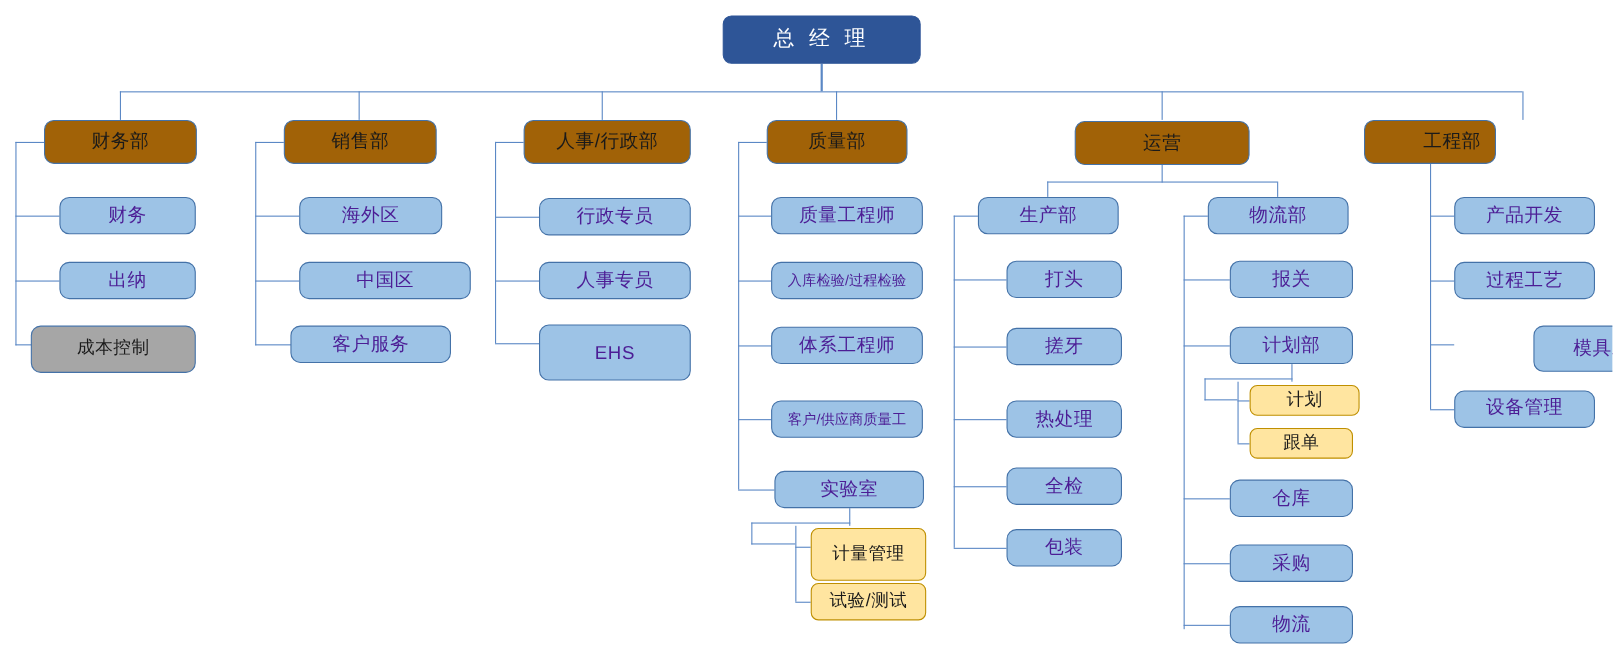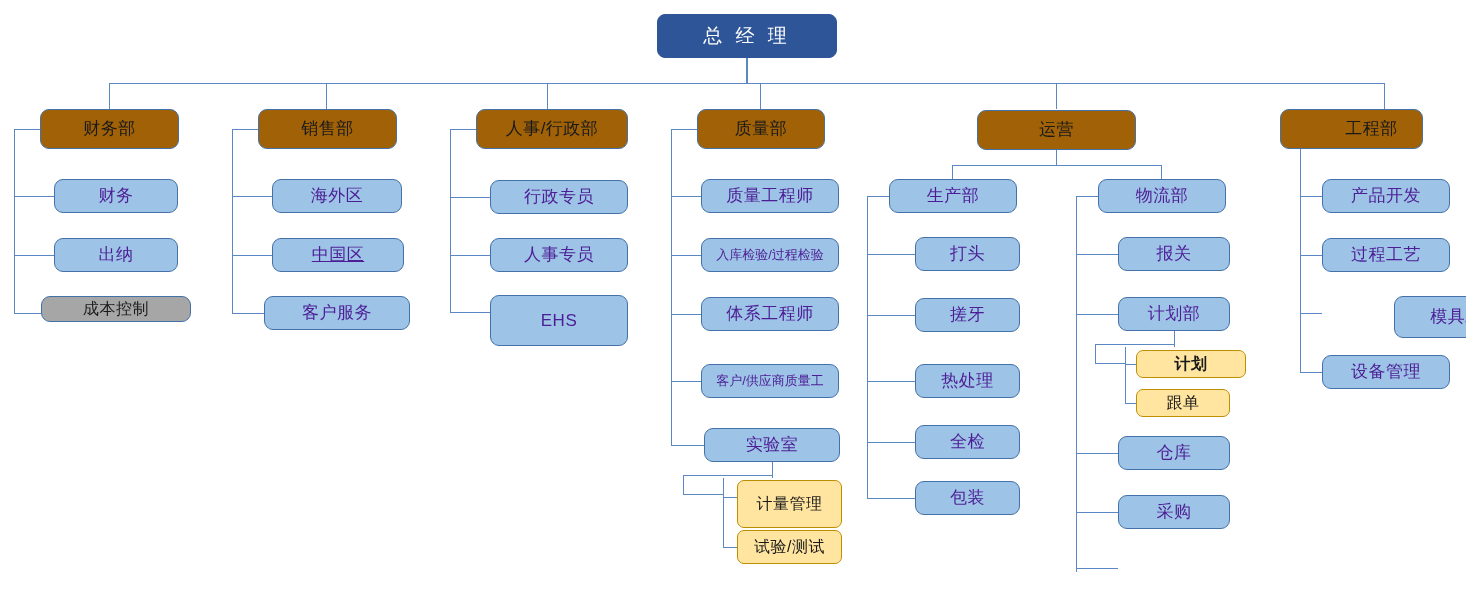--- a/index.html
+++ b/index.html
@@ -152,25 +152,25 @@
   <div class="ln h" style="left:1300px;top:196px;width:22px;"></div>
   <div class="ln h" style="left:1300px;top:255px;width:22px;"></div>
   <div class="ln h" style="left:1300px;top:313px;width:22px;"></div>
   <div class="ln h" style="left:1300px;top:372px;width:22px;"></div>
 
   <div class="node root" style="left:657px;top:14px;width:180px;height:44px;">总 经 理</div>
 
   <div class="node dept" style="left:40px;top:109px;width:139px;height:40px;">财务部</div>
   <div class="node sub" style="left:54px;top:179px;width:124px;height:34px;">财务</div>
   <div class="node sub" style="left:54px;top:238px;width:124px;height:34px;">出纳</div>
-  <div class="node gray" style="left:41px;top:296px;width:150px;height:26px;">成本控制</div>
+  <div class="node gray" style="left:28px;top:296px;width:150px;height:43px;">成本控制</div>
 
   <div class="node dept" style="left:258px;top:109px;width:139px;height:40px;">销售部</div>
   <div class="node sub" style="left:272px;top:179px;width:130px;height:34px;">海外区</div>
-  <div class="node sub" style="left:272px;top:238px;width:132px;height:34px;text-decoration:underline;">中国区</div>
+  <div class="node sub" style="left:272px;top:238px;width:156px;height:34px;">中国区</div>
   <div class="node sub" style="left:264px;top:296px;width:146px;height:34px;">客户服务</div>
 
   <div class="node dept" style="left:476px;top:109px;width:152px;height:40px;">人事/行政部</div>
   <div class="node sub" style="left:490px;top:180px;width:138px;height:34px;">行政专员</div>
   <div class="node sub" style="left:490px;top:238px;width:138px;height:34px;">人事专员</div>
   <div class="node sub" style="left:490px;top:295px;width:138px;height:51px;">EHS</div>
 
   <div class="node dept" style="left:697px;top:109px;width:128px;height:40px;">质量部</div>
   <div class="node sub" style="left:701px;top:179px;width:138px;height:34px;">质量工程师</div>
   <div class="node sub small" style="left:701px;top:238px;width:138px;height:34px;">入库检验/过程检验</div>
@@ -185,24 +185,25 @@
   <div class="node sub" style="left:889px;top:179px;width:128px;height:34px;">生产部</div>
   <div class="node sub" style="left:915px;top:237px;width:105px;height:34px;">打头</div>
   <div class="node sub" style="left:915px;top:298px;width:105px;height:34px;">搓牙</div>
   <div class="node sub" style="left:915px;top:364px;width:105px;height:34px;">热处理</div>
   <div class="node sub" style="left:915px;top:425px;width:105px;height:34px;">全检</div>
   <div class="node sub" style="left:915px;top:481px;width:105px;height:34px;">包装</div>
 
   <div class="node sub" style="left:1098px;top:179px;width:128px;height:34px;">物流部</div>
   <div class="node sub" style="left:1118px;top:237px;width:112px;height:34px;">报关</div>
   <div class="node sub" style="left:1118px;top:297px;width:112px;height:34px;">计划部</div>
-  <div class="node yellow" style="left:1136px;top:350px;width:110px;height:28px;font-weight:bold;">计划</div>
+  <div class="node yellow" style="left:1136px;top:350px;width:100px;height:28px;">计划</div>
   <div class="node yellow" style="left:1136px;top:389px;width:94px;height:28px;">跟单</div>
   <div class="node sub" style="left:1118px;top:436px;width:112px;height:34px;">仓库</div>
   <div class="node sub" style="left:1118px;top:495px;width:112px;height:34px;">采购</div>
-
-  <div class="node dept" style="left:1280px;top:109px;width:143px;height:40px;padding-left:40px;">工程部</div>
+  <div class="node sub" style="left:1118px;top:551px;width:112px;height:34px;">物流</div>
+
+  <div class="node dept" style="left:1240px;top:109px;width:120px;height:40px;padding-left:40px;">工程部</div>
   <div class="node sub" style="left:1322px;top:179px;width:128px;height:34px;">产品开发</div>
   <div class="node sub" style="left:1322px;top:238px;width:128px;height:34px;">过程工艺</div>
   <div class="node sub" style="left:1394px;top:296px;width:128px;height:42px;padding-left:32px;">模具工程师</div>
-  <div class="node sub" style="left:1322px;top:355px;width:128px;height:34px;">设备管理</div>
+  <div class="node sub" style="left:1322px;top:355px;width:128px;height:34px;font-family:Liberation Mono, monospace;">设备管理</div>
 
 </div>
 
 </body></html>

